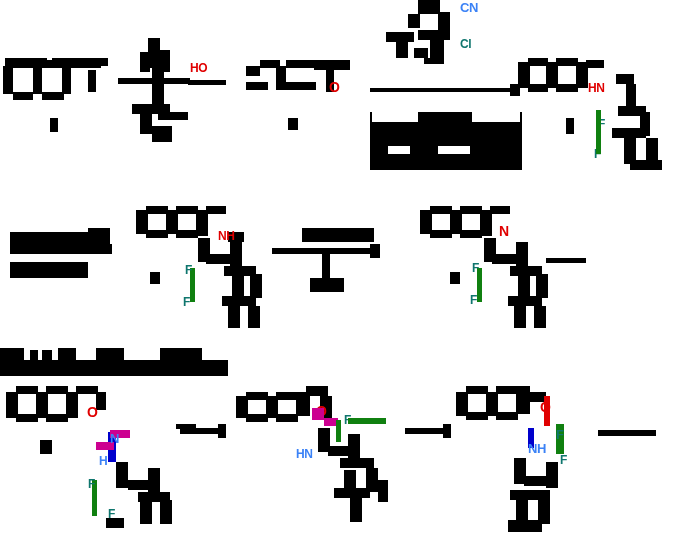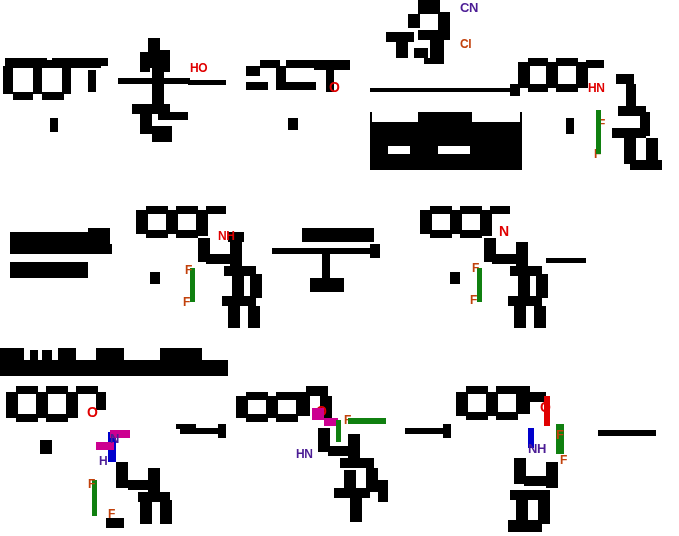--- a/index.html
+++ b/index.html
@@ -7,22 +7,22 @@
     width:679px;height:536px;background:#ffffff;
     font-family:"Liberation Sans",sans-serif;
     overflow:hidden;position:relative;
     image-rendering:pixelated;
   }
   #scheme{position:absolute;left:0;top:0;width:679px;height:536px;}
   .blk{position:absolute;background:#000;}
   .lbl{position:absolute;font-weight:bold;line-height:1;white-space:nowrap;
        letter-spacing:-0.5px;font-family:"Liberation Sans",sans-serif;}
   .red{color:#e00000;}
-  .blue{color:#4c1d95;}
-  .green{color:#c2410c;}
+  .blue{color:#3b82f6;}
+  .green{color:#0f766e;}
 </style>
 </head>
 <body>
 
 <div id="scheme">
 
   <div>
 
     <div class="blk" style="left:5px;top:58px;width:42px;height:8px;"></div>
     <div class="blk" style="left:52px;top:58px;width:16px;height:8px;"></div>

